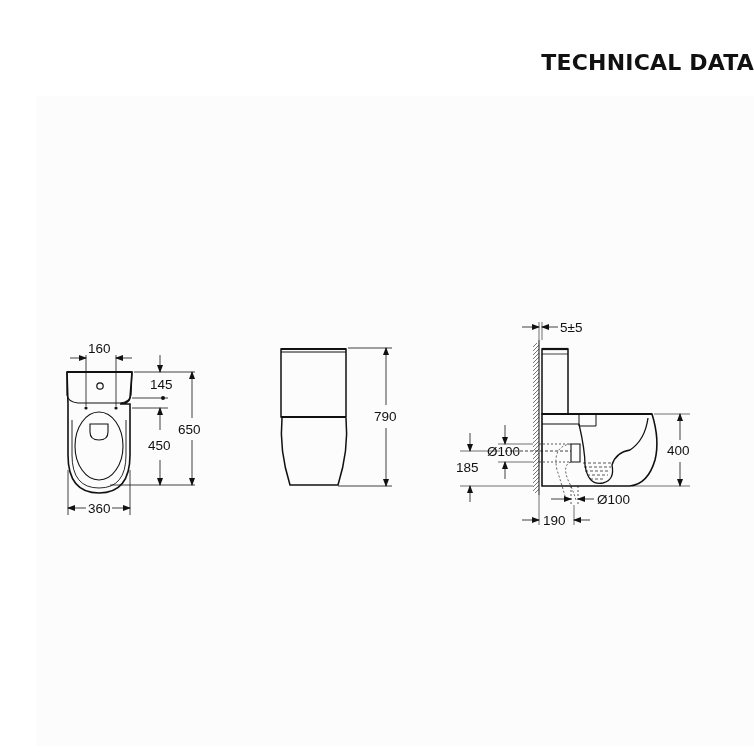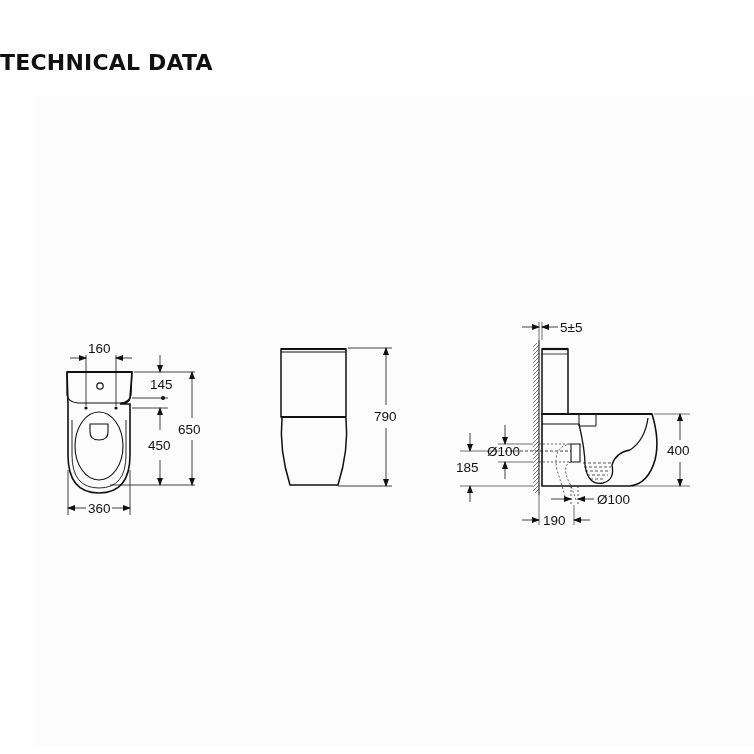--- a/index.html
+++ b/index.html
@@ -1,18 +1,18 @@
 <!DOCTYPE html>
 <html><head>
 <meta charset="utf-8">
 <style>
   html, body { margin: 0; padding: 0; background: #ffffff; }
   body { width: 754px; height: 754px; position: relative; overflow: hidden; font-family: "Liberation Sans", sans-serif; }
   .title {
-    position: absolute; left: 0; top: 50px; width: 754px; text-align: left;
+    position: absolute; left: 0; top: 50px; width: 754px; text-align: right;
     font-family: "DejaVu Sans", sans-serif; font-weight: bold; font-size: 22px;
     color: #111111; letter-spacing: 0.2px;
   }
   .panel {
     position: absolute; left: 36px; top: 96px; width: 718px; height: 650px;
     background: #fcfcfc;
   }
   svg.drawing { position: absolute; left: 0; top: 0; }
   svg text { font-family: "Liberation Sans", sans-serif; font-size: 13.5px; fill: #111; }
 </style>

